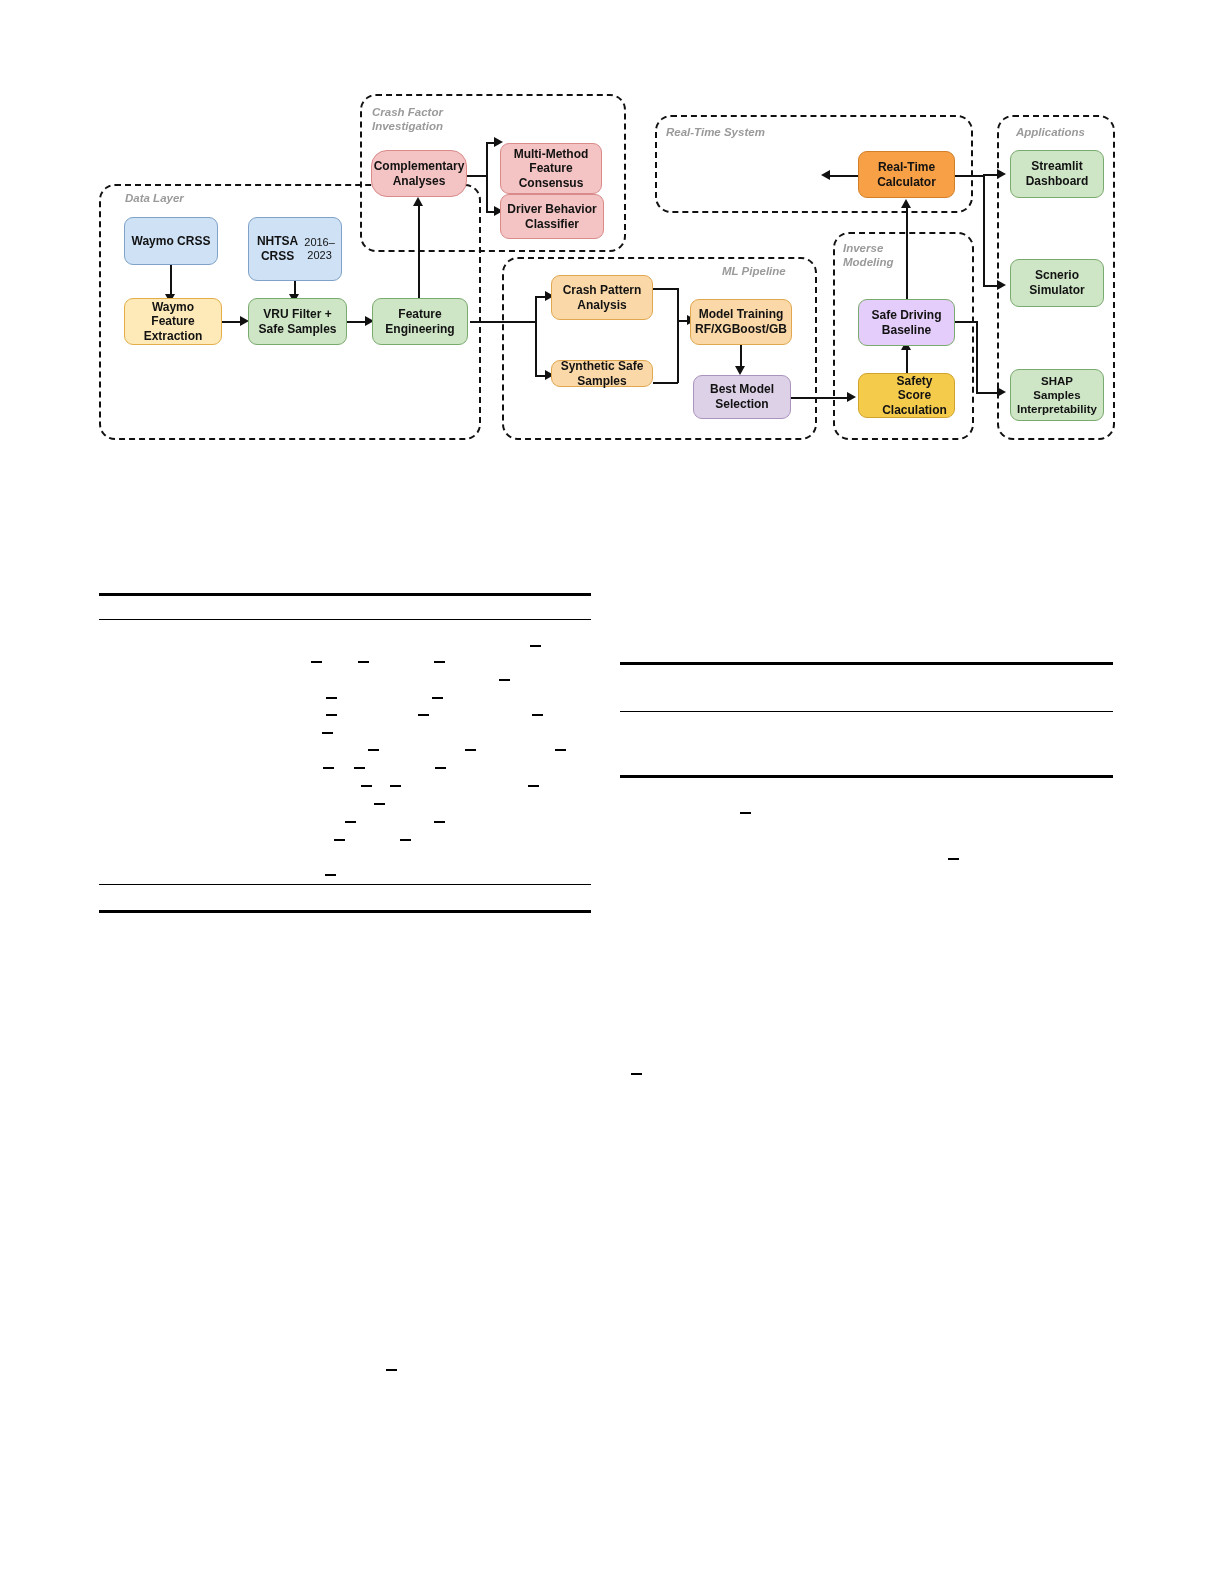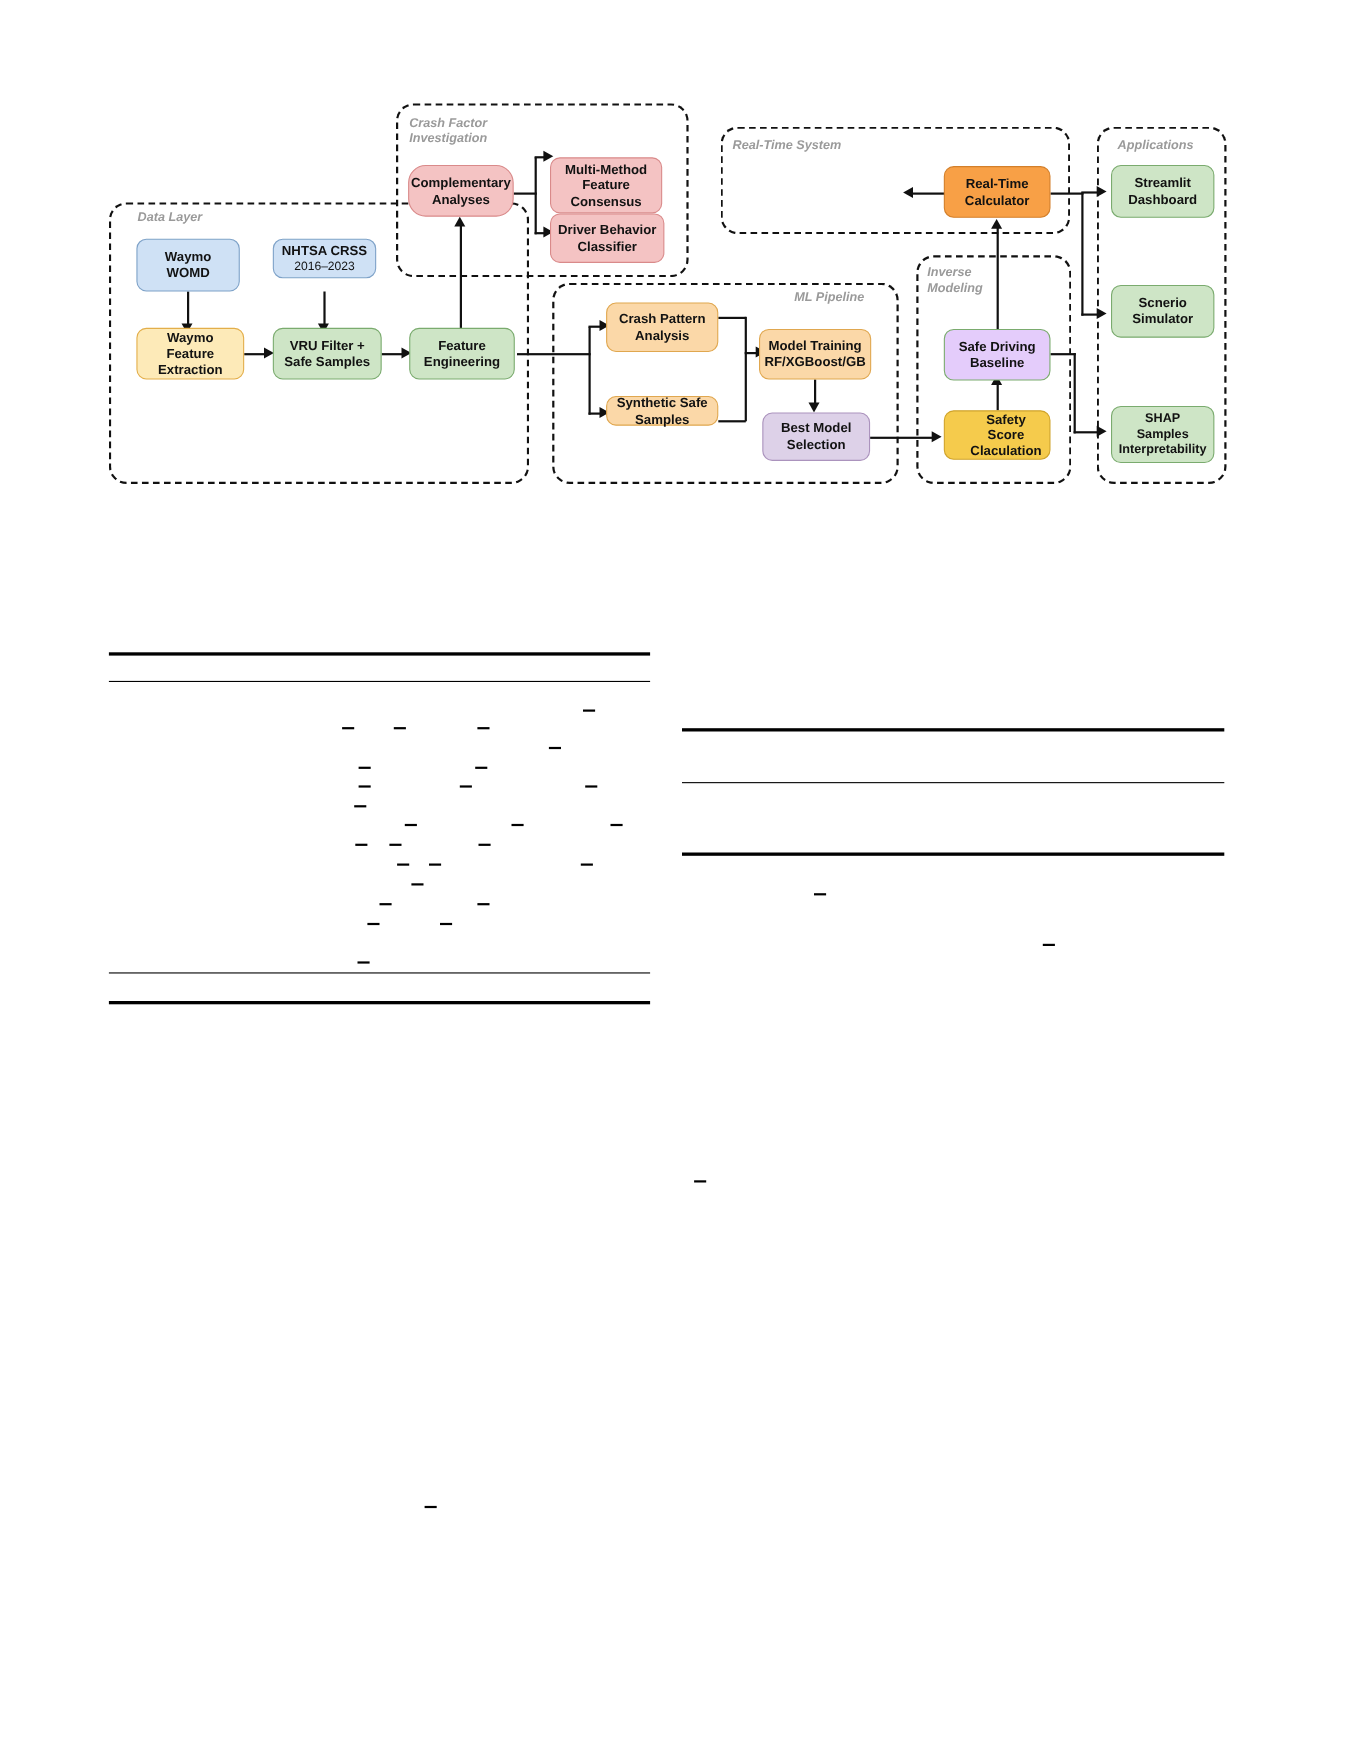--- a/index.html
+++ b/index.html
@@ -223,23 +223,23 @@
     <div class="edge edge-h" style="left:983px; top:174px; width:17px;"></div>
     <div class="arrow arrow-r" style="left:997px; top:169px;"></div>
     <div class="edge edge-h" style="left:983px; top:285px; width:17px;"></div>
     <div class="arrow arrow-r" style="left:997px; top:280px;"></div>
 
     <div class="edge edge-h" style="left:955px; top:321px; width:23px;"></div>
     <div class="edge edge-v" style="left:976px; top:321px; height:73px;"></div>
     <div class="edge edge-h" style="left:976px; top:392px; width:24px;"></div>
     <div class="arrow arrow-r" style="left:997px; top:387px;"></div>
 
-    <div class="node n-blue" style="left: 124px; top: 217px; width: 94px; height: 48px; background: rgb(207, 225, 245);">Waymo WOMD</div>
-
-    <div class="node n-blue" style="left: 248px; top: 217px; width: 94px; height: 36px; flex-direction: column; background: rgb(207, 225, 245);">
+    <div class="node n-blue" style="left: 124px; top: 217px; width: 94px; height: 48px; background: rgb(207, 225, 245);">Waymo CRSS</div>
+
+    <div class="node n-blue" style="left: 248px; top: 217px; width: 94px; height: 64px; flex-direction: row; background: rgb(207, 225, 245);">
       <span>NHTSA CRSS</span>
       <span class="sub">2016–2023</span>
     </div>
 
     <div class="node n-yellow" style="left: 124px; top: 298px; width: 98px; height: 47px; background: rgb(253, 234, 184);">Waymo Feature
 Extraction</div>
 
     <div class="node n-green" style="left: 248px; top: 298px; width: 99px; height: 47px; background: rgb(206, 229, 198);">VRU Filter +
 Safe Samples</div>
 

